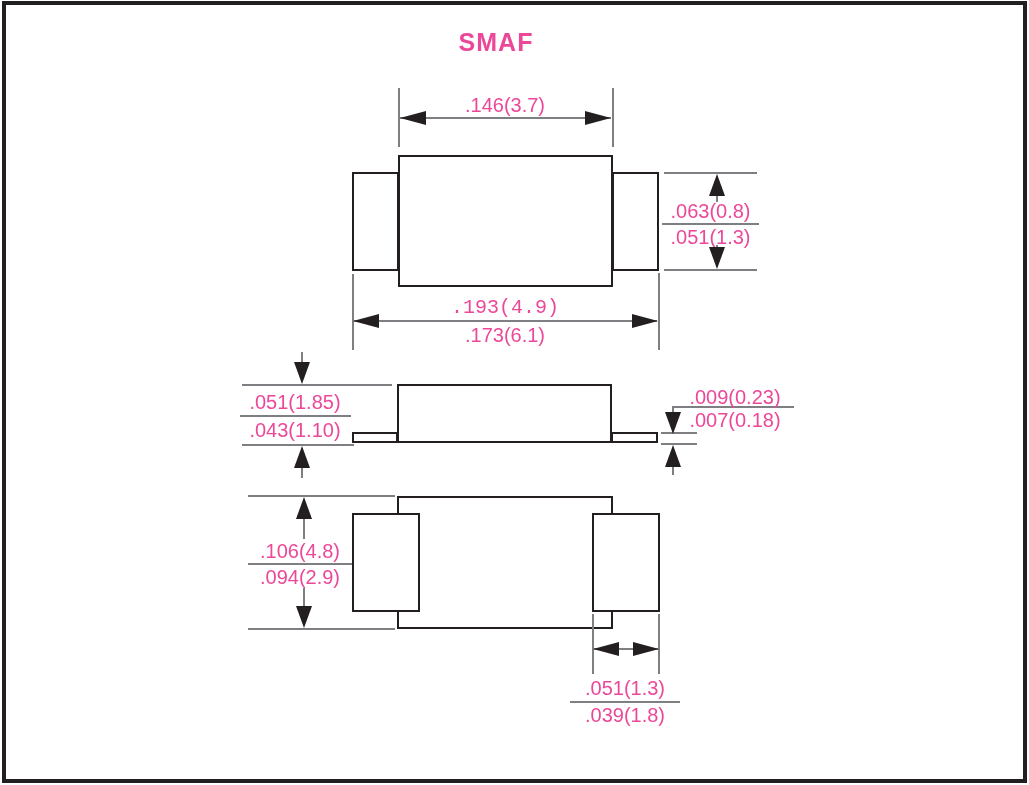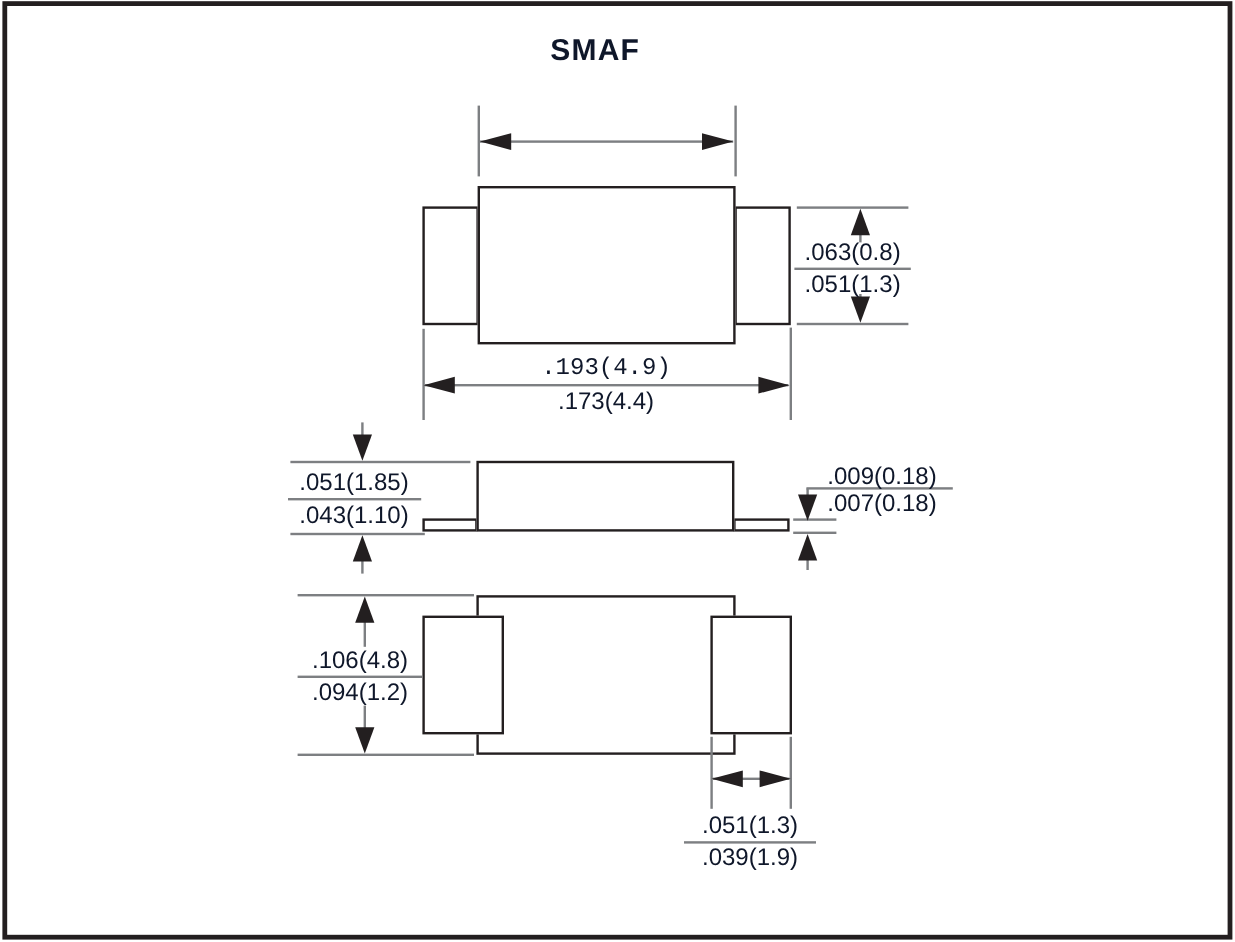--- a/index.html
+++ b/index.html
@@ -1,18 +1,18 @@
 <!DOCTYPE html>
 <html><head>
 <meta charset="utf-8">
 <style>
   html,body{margin:0;padding:0;background:#fff;}
   #canvas{
     position:relative;width:1029px;height:785px;background:#fff;
-    font-family:"Liberation Sans",sans-serif;color:#0f172a;overflow:hidden;
+    font-family:"Liberation Sans",sans-serif;color:#ec4899;overflow:hidden;
   }
   .frame{position:absolute;left:2px;top:1px;right:2px;bottom:2px;border:4px solid #231f20;}
   .title{position:absolute;font-size:25px;font-weight:bold;letter-spacing:1px;text-align:center;white-space:nowrap;}
   .caption{position:absolute;font-size:23px;text-align:center;white-space:nowrap;}
   .shape{position:absolute;background:#fff;border:2px solid #231f20;box-sizing:border-box;z-index:1;}
   .vline{position:absolute;width:1.5px;background:#7d7f82;z-index:2;}
   .hline{position:absolute;height:1.5px;background:#7d7f82;z-index:2;}
   .bar{position:absolute;height:1.5px;background:#7d7f82;z-index:2;}
   .dim{position:absolute;font-size:20px;line-height:22px;text-align:center;white-space:nowrap;z-index:3;}
   .ah{position:absolute;width:0;height:0;z-index:3;}
@@ -32,80 +32,81 @@
 
   <div class="shape" style="left:352px;top:172px;width:47px;height:99px;"></div>
   <div class="shape" style="left:612px;top:172px;width:47px;height:99px;"></div>
   <div class="shape" style="left:398px;top:155px;width:215px;height:132px;"></div>
 
   <div class="vline" style="left:398px;top:88px;height:59px;"></div>
   <div class="vline" style="left:612px;top:88px;height:59px;"></div>
   <div class="hline" style="left:400px;top:117px;width:211px;"></div>
   <div class="ah l" style="left:400px;top:111px;"></div>
   <div class="ah r" style="left:585px;top:111px;"></div>
+  <div class="dim" style="left:405px;top:94px;width:200px;">.146(3.7)</div>
 
   <div class="hline" style="left:664px;top:172px;width:93px;"></div>
   <div class="hline" style="left:664px;top:269px;width:93px;"></div>
   <div class="ah u" style="left:709px;top:174px;"></div>
   <div class="vline" style="left:716px;top:194px;height:8px;"></div>
   <div class="dim" style="left:662px;top:200px;width:97px;">.063(0.8)</div>
   <div class="bar" style="left:662px;top:223px;width:97px;"></div>
   <div class="dim" style="left:662px;top:226px;width:97px;">.051(1.3)</div>
   <div class="vline" style="left:716px;top:245px;height:5px;"></div>
   <div class="ah d" style="left:709px;top:247px;"></div>
 
   <div class="vline" style="left:352px;top:274px;height:76px;"></div>
   <div class="vline" style="left:658px;top:273px;height:77px;"></div>
   <div class="hline" style="left:354px;top:320px;width:303px;"></div>
   <div class="ah l" style="left:353px;top:314px;"></div>
   <div class="ah r" style="left:632px;top:314px;"></div>
   <div class="dim" style="left:405px;top:297px;width:200px;font-family:Liberation Mono, monospace;">.193(4.9)</div>
-  <div class="dim" style="left:405px;top:324px;width:200px;">.173(4.4)</div>
+  <div class="dim" style="left:405px;top:324px;width:200px;">.173(6.1)</div>
 
   <div class="shape" style="left:352px;top:432px;width:46px;height:11px;"></div>
   <div class="shape" style="left:611px;top:432px;width:47px;height:11px;"></div>
   <div class="shape" style="left:397px;top:384px;width:215px;height:59px;"></div>
 
   <div class="hline" style="left:242px;top:384px;width:150px;"></div>
   <div class="hline" style="left:242px;top:444px;width:112px;"></div>
   <div class="vline" style="left:301px;top:352px;height:13px;"></div>
   <div class="ah d" style="left:294px;top:362px;"></div>
   <div class="dim" style="left:242px;top:391px;width:106px;">.051(1.85)</div>
   <div class="bar" style="left:240px;top:415px;width:111px;"></div>
   <div class="dim" style="left:242px;top:419px;width:106px;">.043(1.10)</div>
   <div class="ah u" style="left:294px;top:446px;"></div>
   <div class="vline" style="left:301px;top:466px;height:12px;"></div>
 
   <div class="hline" style="left:661px;top:432px;width:36px;"></div>
   <div class="hline" style="left:661px;top:443px;width:36px;"></div>
-  <div class="dim" style="left:676px;top:386px;width:118px;">.009(0.18)</div>
+  <div class="dim" style="left:676px;top:386px;width:118px;">.009(0.23)</div>
   <div class="bar" style="left:672px;top:406px;width:122px;"></div>
   <div class="dim" style="left:676px;top:409px;width:118px;">.007(0.18)</div>
   <div class="vline" style="left:672px;top:407px;height:8px;"></div>
   <div class="ah d" style="left:665px;top:412px;"></div>
   <div class="ah u" style="left:665px;top:445px;"></div>
   <div class="vline" style="left:672px;top:465px;height:10px;"></div>
 
   <div class="shape" style="left:397px;top:496px;width:216px;height:133px;"></div>
   <div class="shape" style="left:352px;top:513px;width:68px;height:99px;z-index:2;"></div>
   <div class="shape" style="left:592px;top:513px;width:68px;height:99px;z-index:2;"></div>
 
   <div class="hline" style="left:248px;top:495px;width:147px;"></div>
   <div class="hline" style="left:248px;top:628px;width:147px;"></div>
   <div class="ah u" style="left:296px;top:497px;"></div>
   <div class="vline" style="left:303px;top:517px;height:22px;"></div>
   <div class="dim" style="left:250px;top:540px;width:100px;">.106(4.8)</div>
   <div class="bar" style="left:248px;top:563px;width:104px;"></div>
-  <div class="dim" style="left:250px;top:566px;width:100px;">.094(1.2)</div>
+  <div class="dim" style="left:250px;top:566px;width:100px;">.094(2.9)</div>
   <div class="vline" style="left:303px;top:588px;height:20px;"></div>
   <div class="ah d" style="left:296px;top:606px;"></div>
 
   <div class="vline" style="left:592px;top:614px;height:60px;"></div>
   <div class="vline" style="left:658px;top:614px;height:60px;"></div>
   <div class="hline" style="left:594px;top:648px;width:64px;"></div>
   <div class="ah l" style="left:593px;top:642px;"></div>
   <div class="ah r" style="left:633px;top:642px;"></div>
   <div class="dim" style="left:572px;top:677px;width:106px;">.051(1.3)</div>
   <div class="bar" style="left:570px;top:701px;width:110px;"></div>
-  <div class="dim" style="left:572px;top:704px;width:106px;">.039(1.9)</div>
+  <div class="dim" style="left:572px;top:704px;width:106px;">.039(1.8)</div>
 
 
 </div>
 
 </body></html>

